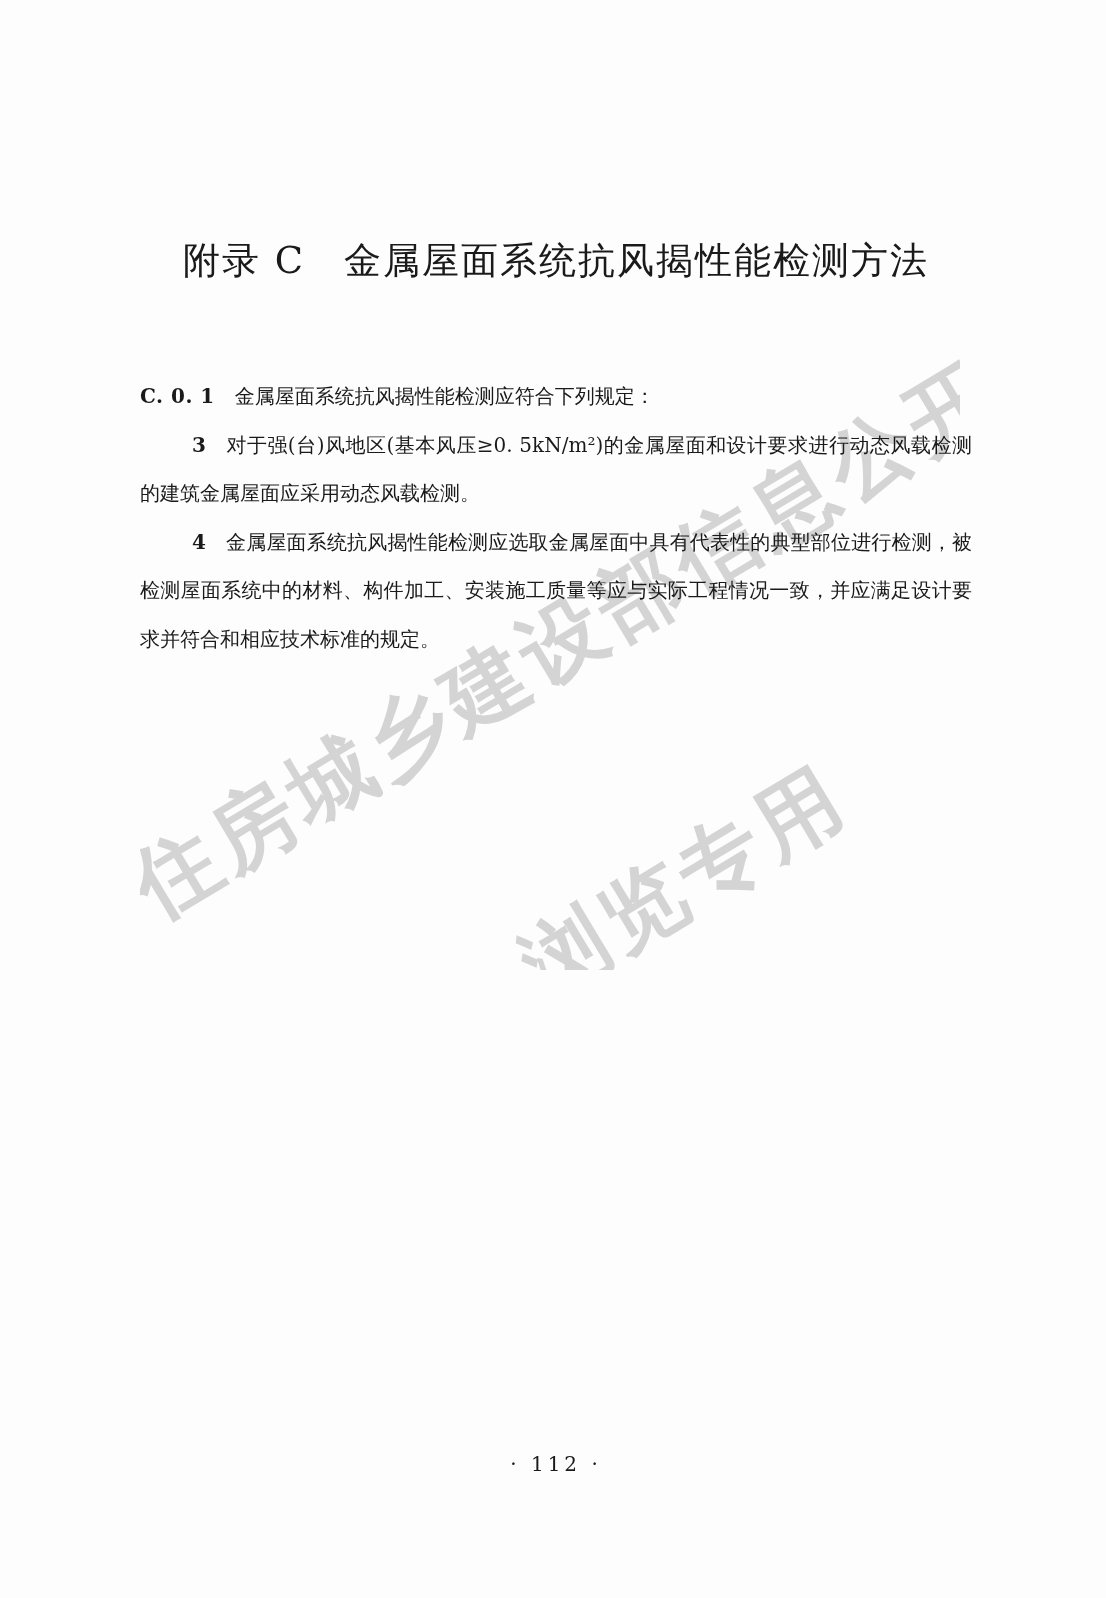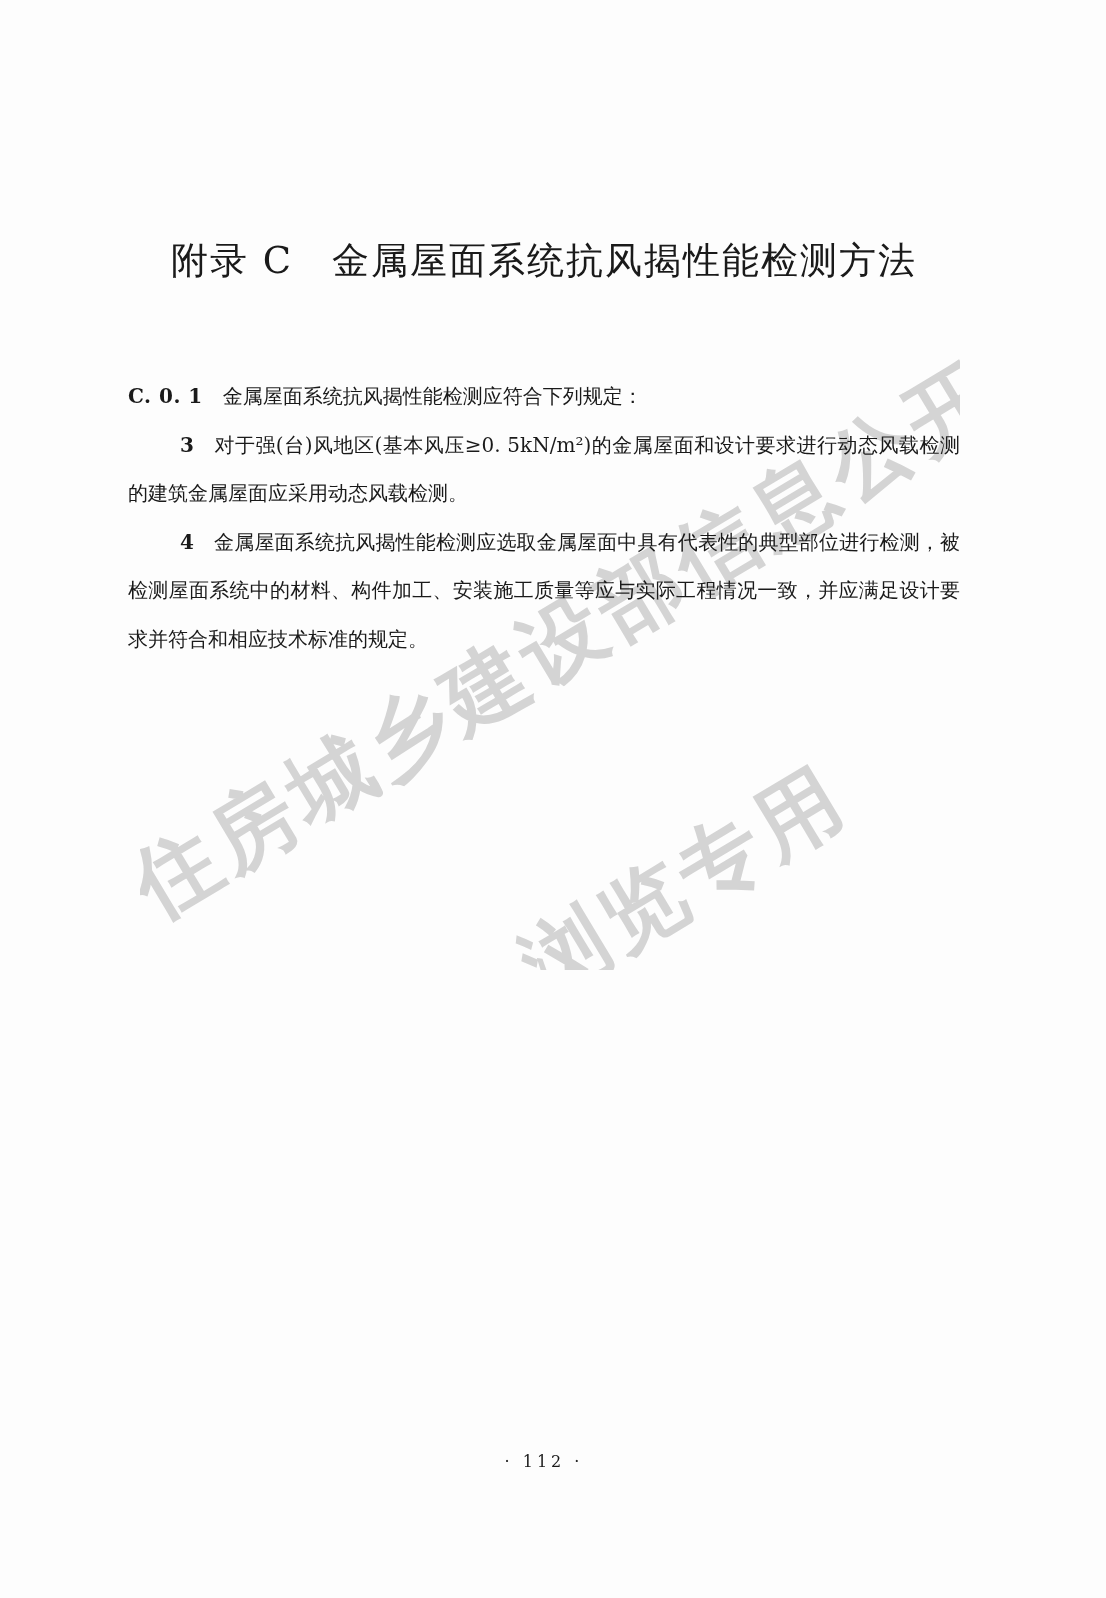--- a/index.html
+++ b/index.html
@@ -14,21 +14,21 @@
   .page {
     position: relative;
     width: 1106px;
     height: 1598px;
     margin: 0 auto;
     background: #fdfdfd;
     overflow: hidden;
   }
   .content {
     position: absolute;
-    left: 128px;
+    left: 140px;
     top: 0;
     width: 832px;
     height: 1262px;
   }
 
   
   .watermark {
     position: absolute;
     left: 140px;
     top: 270px;
@@ -111,21 +111,21 @@
   sub {
     font-size: 0.6em;
     font-style: italic;
   }
   .page-num {
     position: absolute;
     left: 0;
     top: 1452px;
     width: 832px;
     text-align: center;
-    font-size: 16px;
+    font-size: 20px;
     letter-spacing: 4px;
     font-family: "DejaVu Serif", "Liberation Serif", serif;
     z-index: 10;
   }
 </style>
 </head>
 <body>
 
 <div class="page">
 

